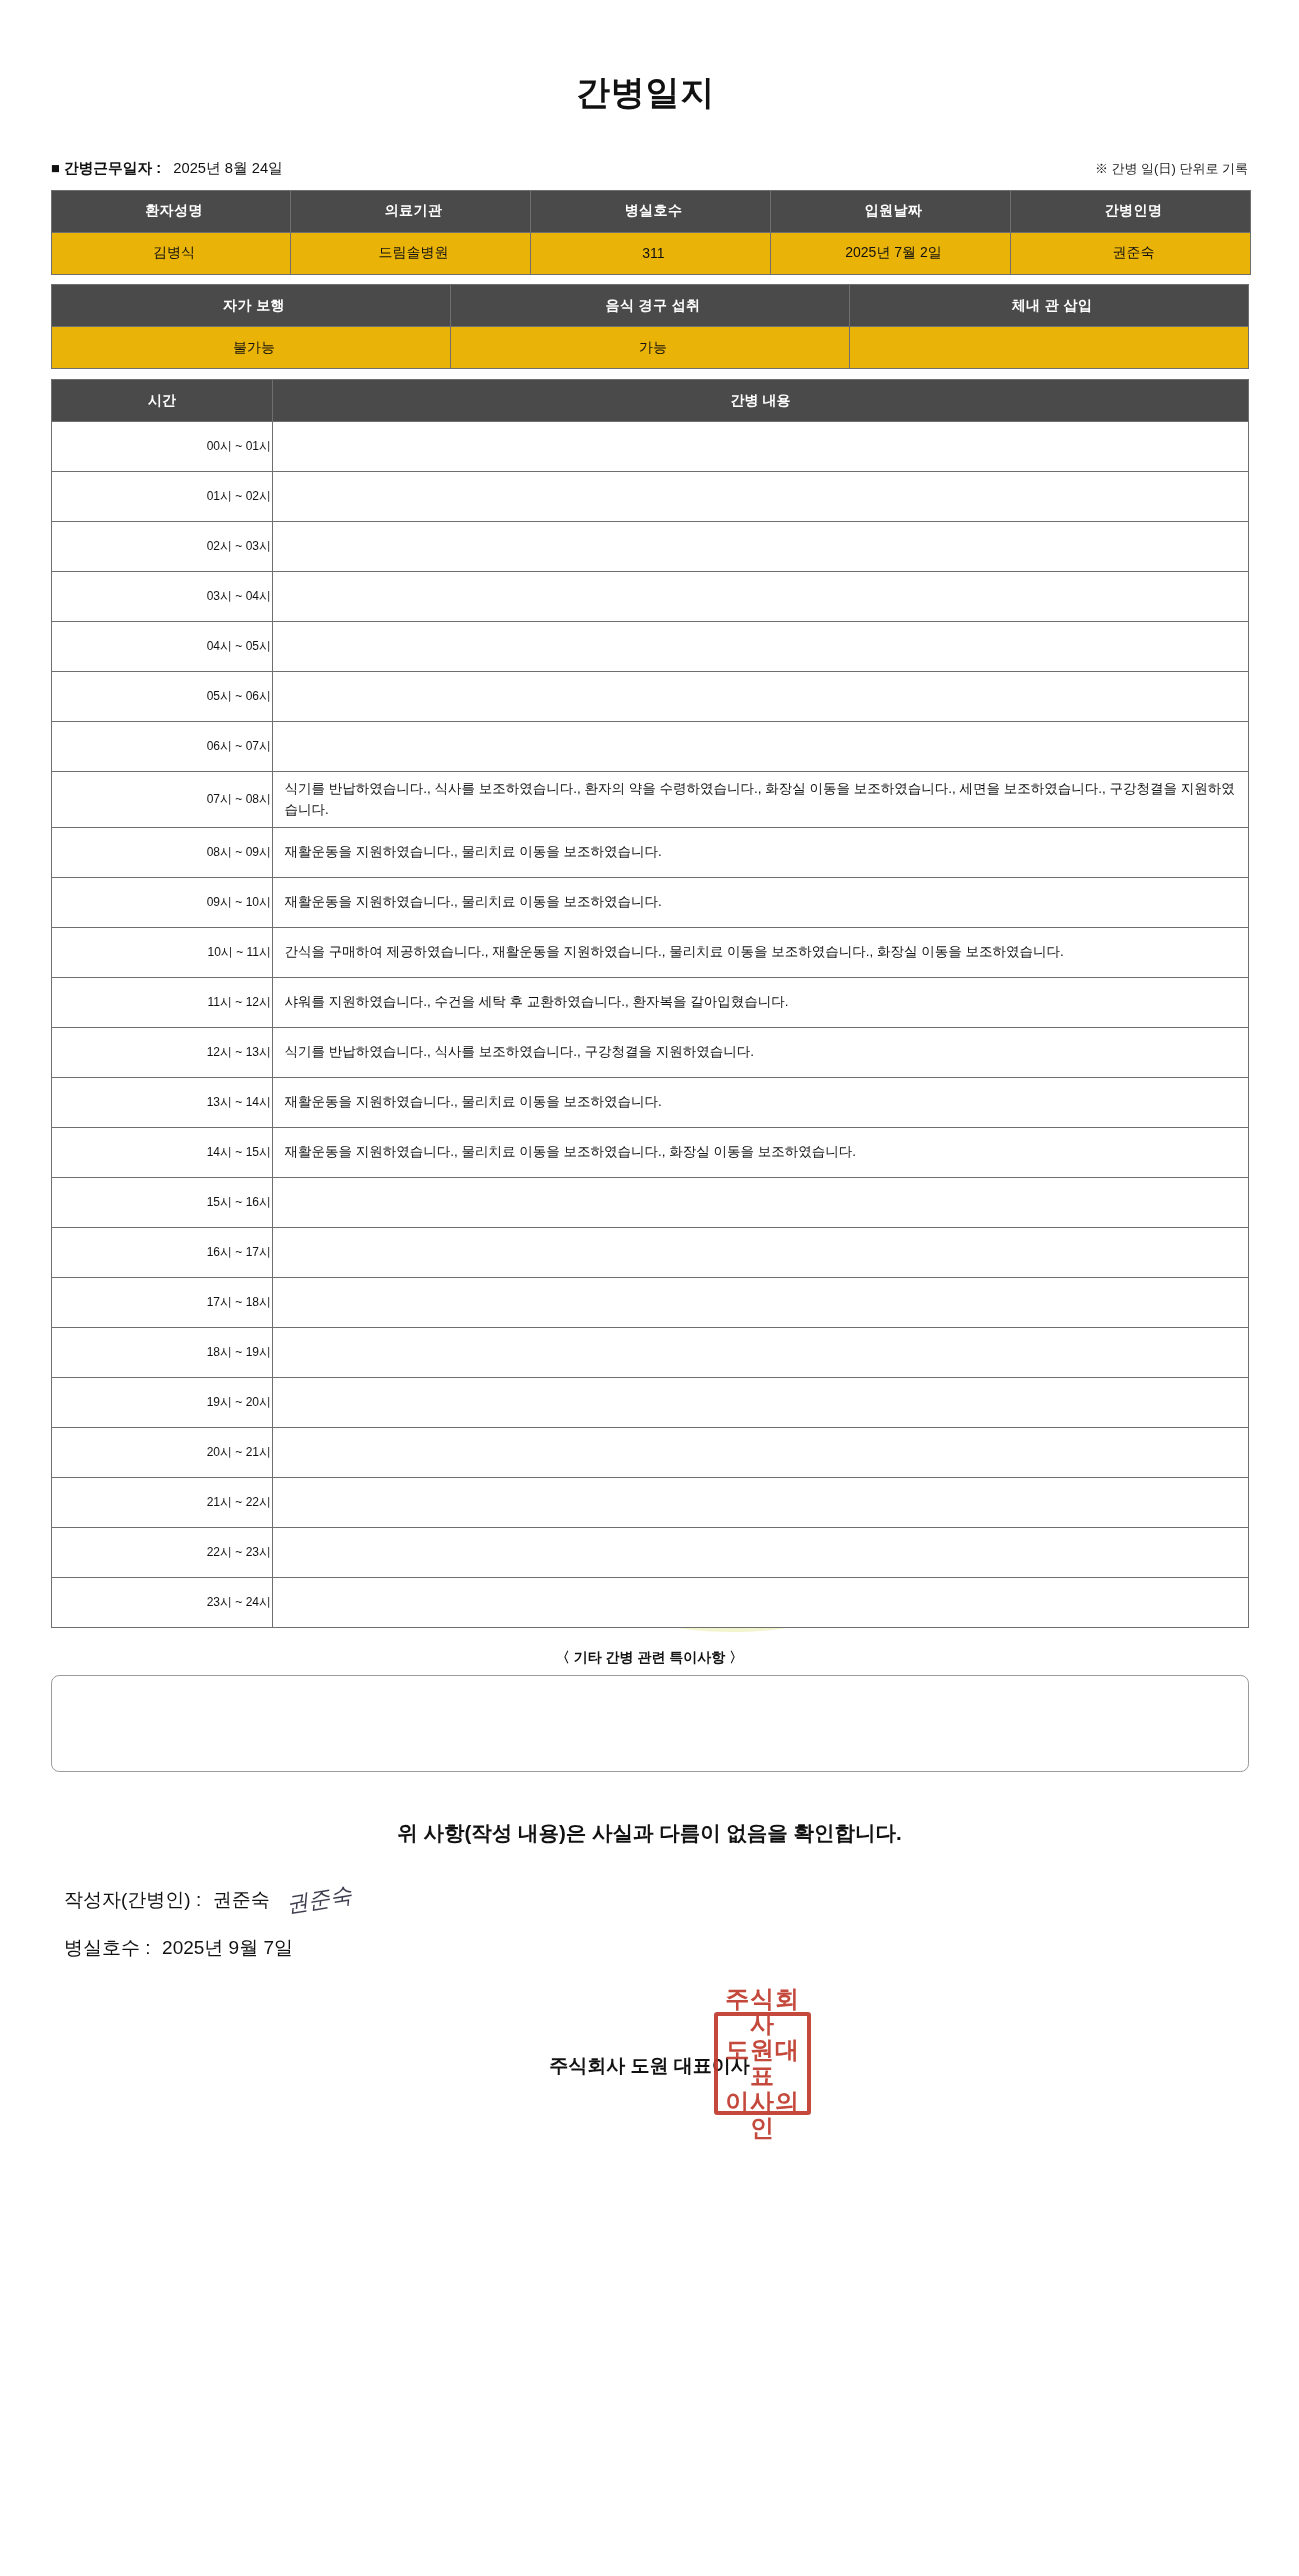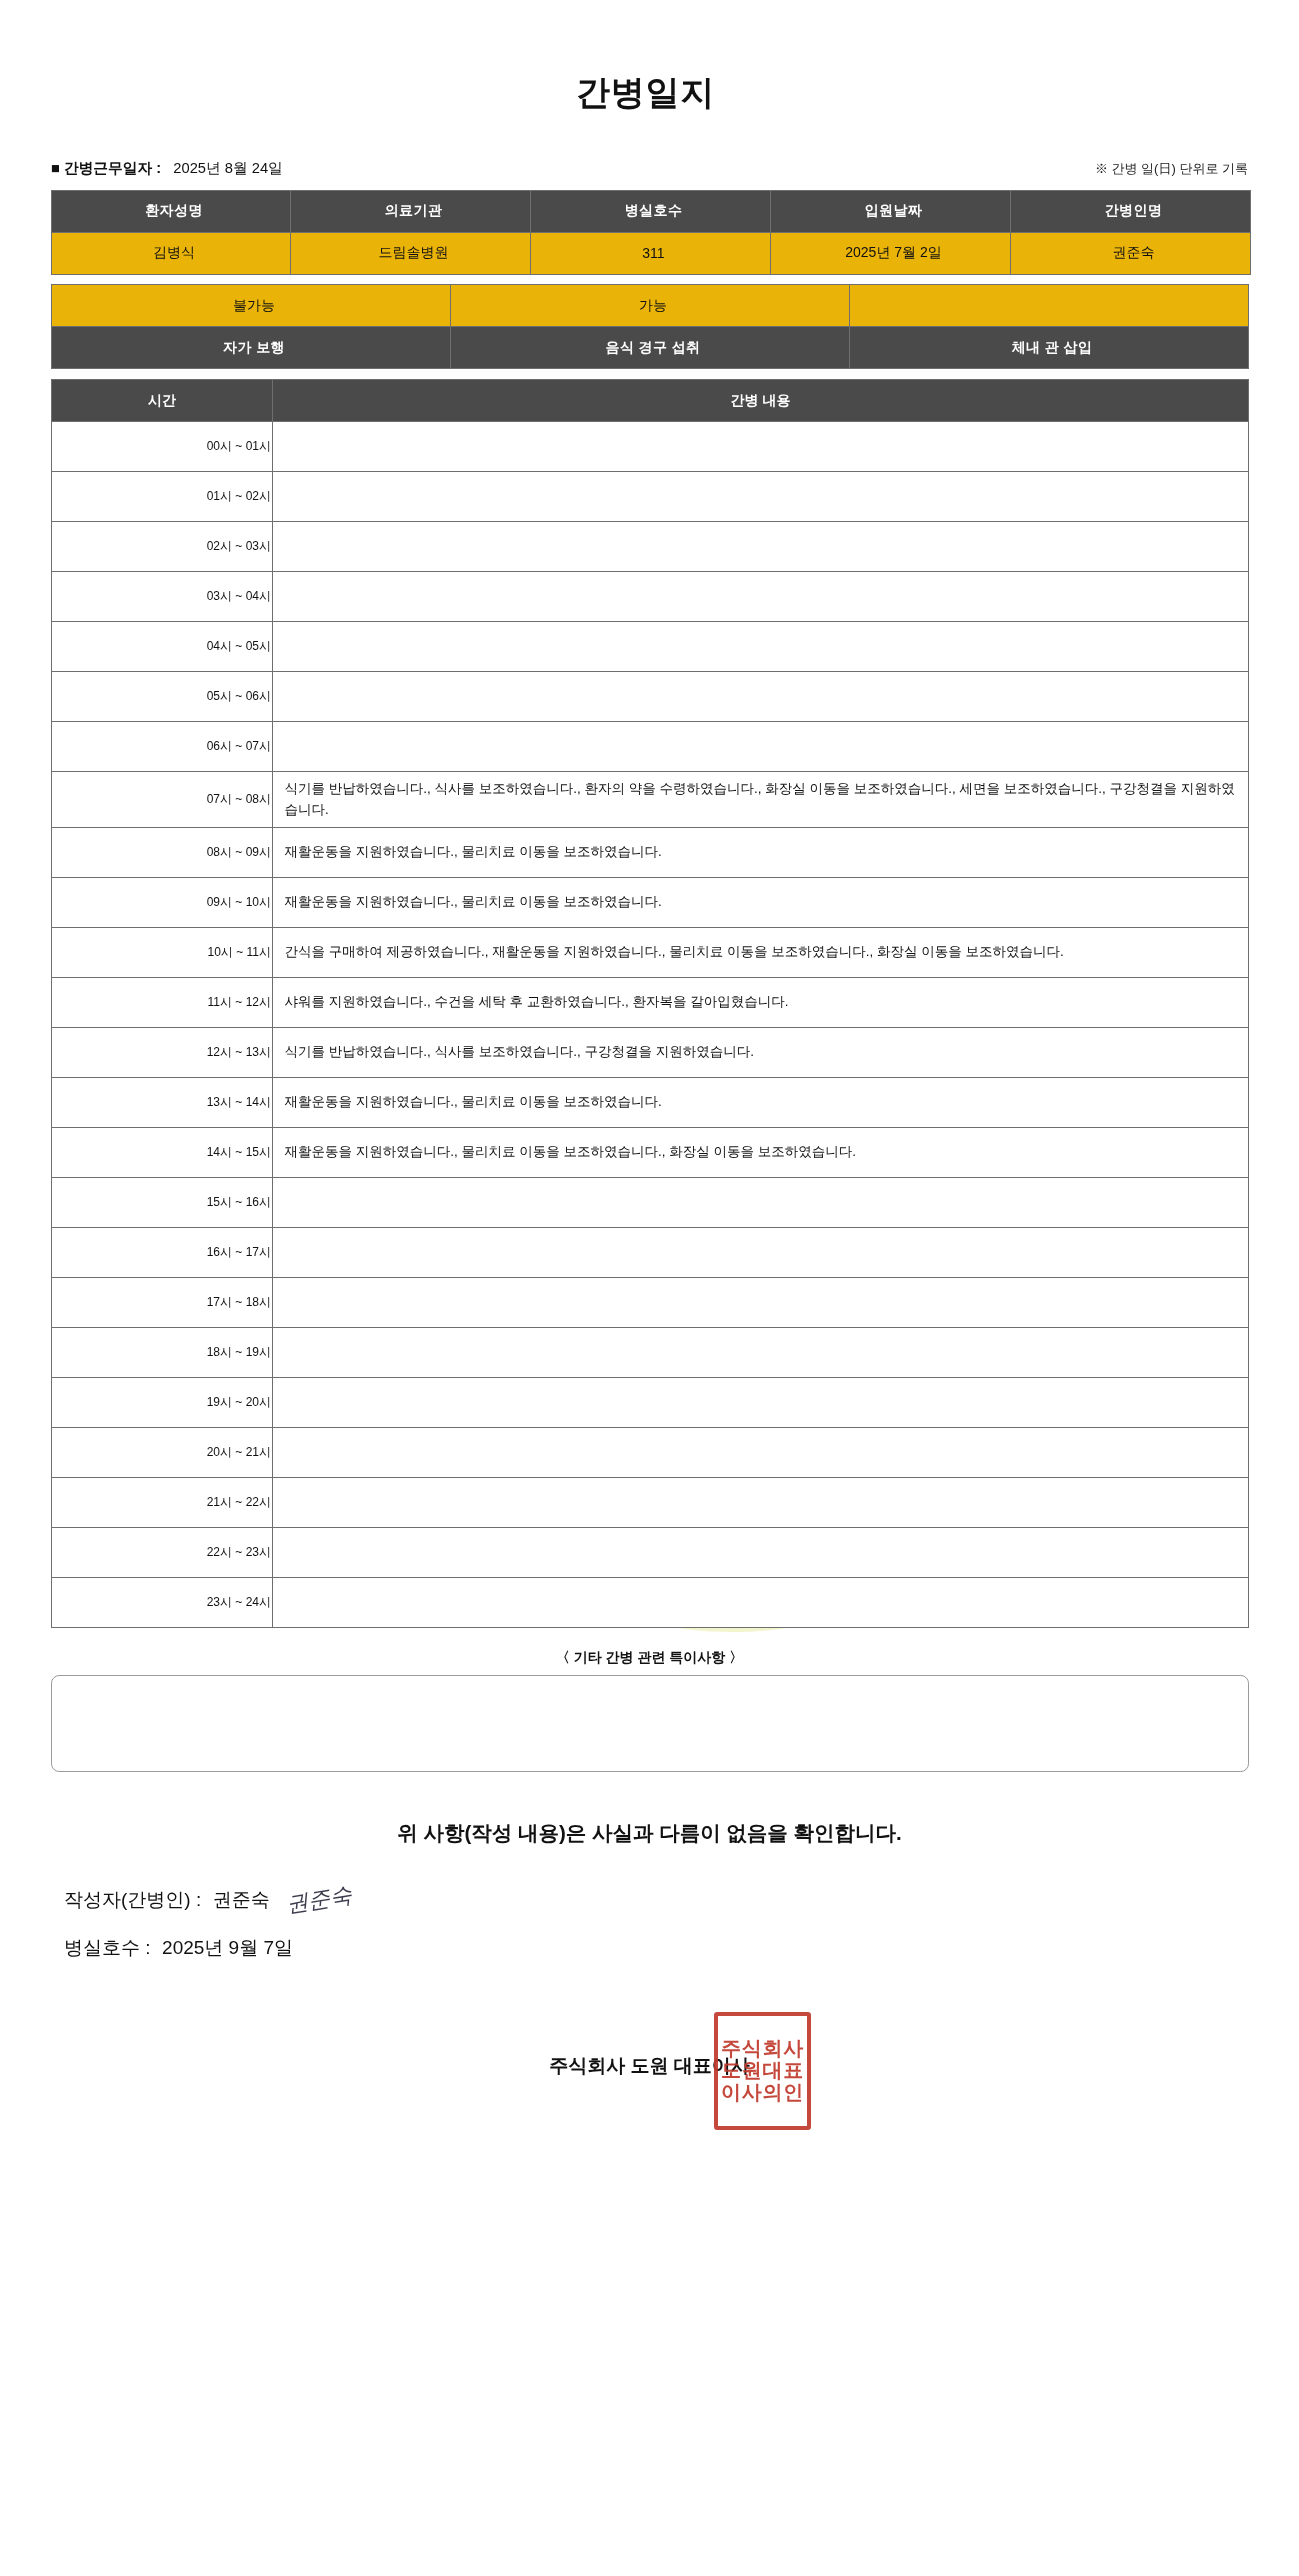--- a/index.html
+++ b/index.html
@@ -189,28 +189,28 @@
   .company .name {
     position: absolute;
     left: 0; right: 0;
     top: 41px;
   }
   .stamp {
     position: absolute;
     left: 714px;
     top: 0;
     width: 97px;
-    height: 118px;
+    height: 103px;
     border: 4.1px solid #c0392b;
     border-radius: 3.3px;
     box-sizing: border-box;
     color: #c0392b;
     font-family: "DejaVu Serif", serif;
     font-weight: bold;
-    font-size: 20px;
+    font-size: 24px;
     line-height: 1.08;
     letter-spacing: 0.8px;
     display: flex;
     align-items: center;
     justify-content: center;
     text-align: center;
     opacity: .92;
   }
   .stamp span { display: block; }
 
@@ -268,28 +268,28 @@
     <div class="sp-12"></div>
 
     <table class="grid">
       <colgroup>
         <col style="width:399px">
           <col style="width:399px">
           <col style="width:399px">
       </colgroup>
       <tbody>
           <tr>
+        <th>자가 보행</th>
+        <th>음식 경구 섭취</th>
+        <th>체내 관 삽입</th>
+      </tr>
+      <tr>
         <td>불가능</td>
         <td>가능</td>
         <td></td>
-      </tr>
-      <tr>
-        <th>자가 보행</th>
-        <th>음식 경구 섭취</th>
-        <th>체내 관 삽입</th>
       </tr>
     </tbody>
       </table>
 
     <table class="log">
       <colgroup>
           <col style="width:221px">
           <col>
         </colgroup>
       <tbody>

